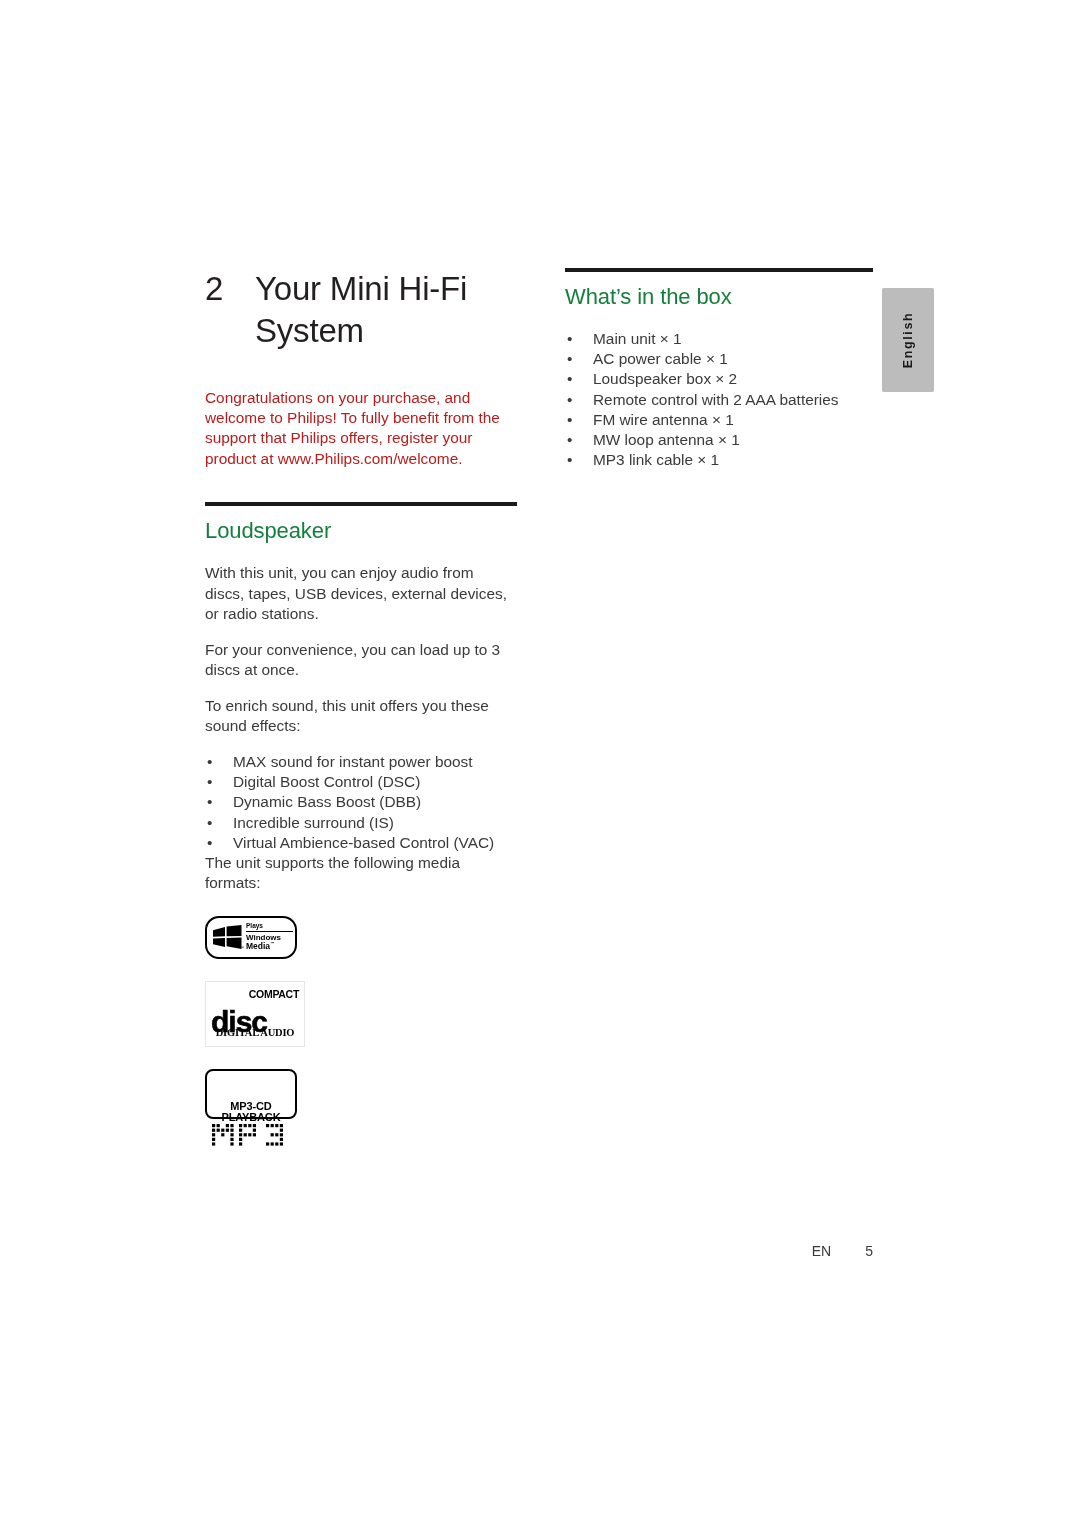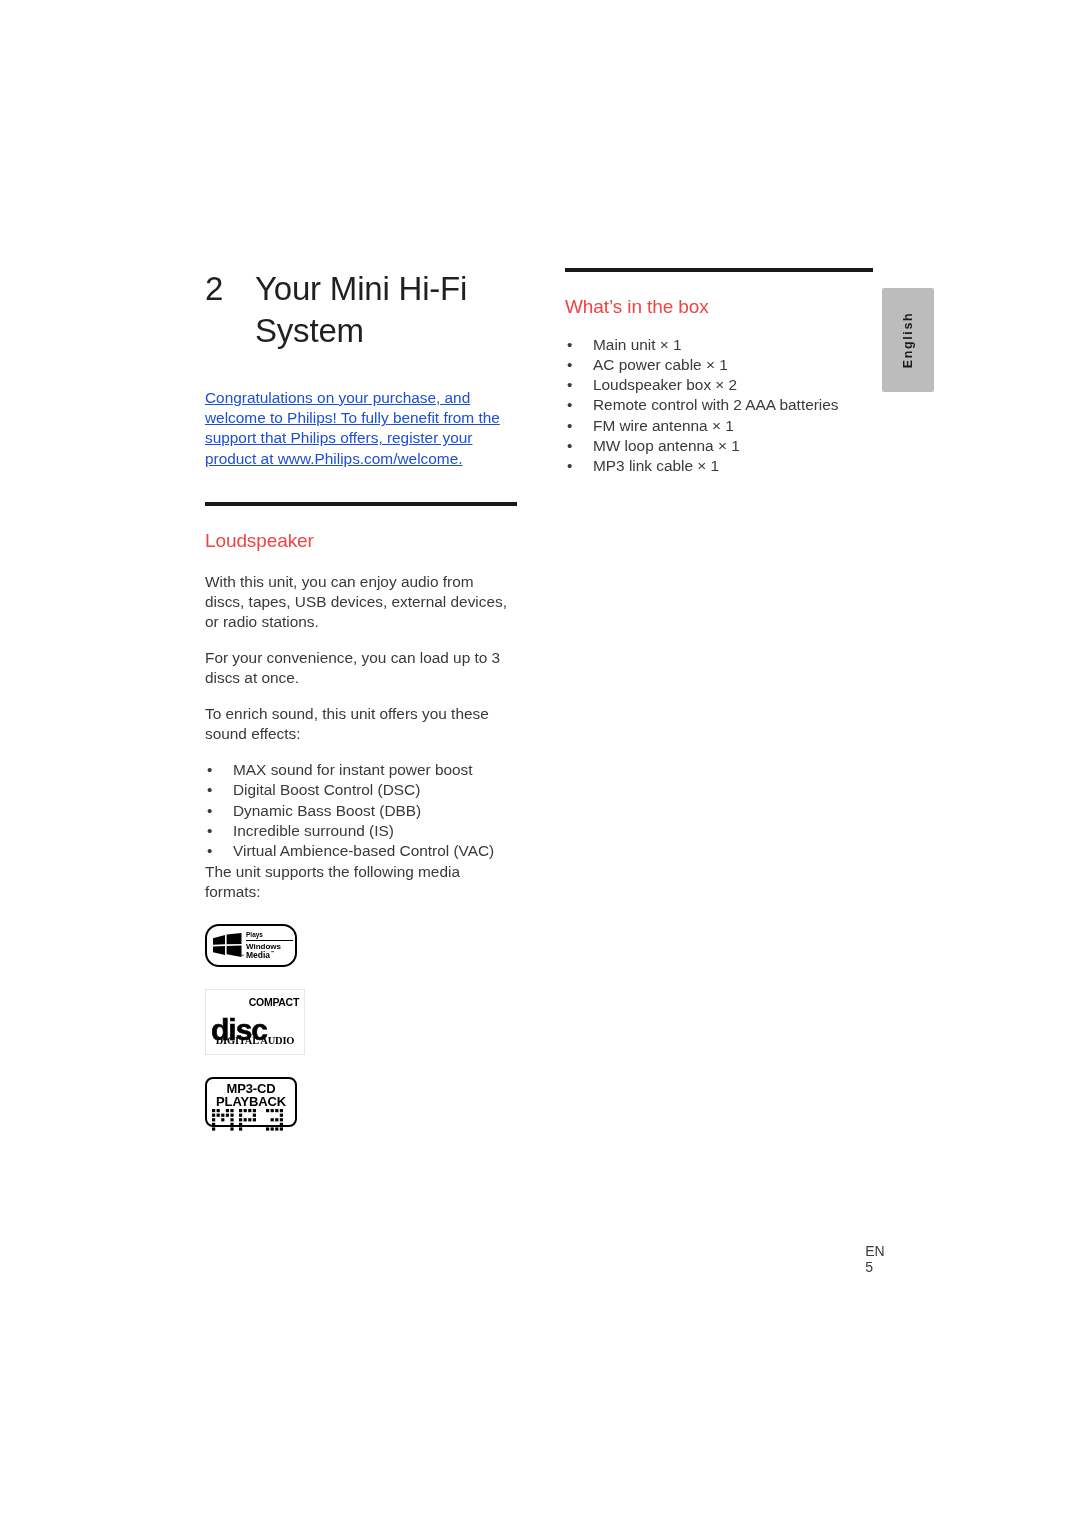--- a/index.html
+++ b/index.html
@@ -79,40 +79,39 @@
   }
   .chapter-title {
     flex: 1 1 auto;
   }
 
   
   .lede {
     margin-top: 36px;
     font-size: 15.4px;
     line-height: 20.3px;
-    color: #1d4ed8;
-    text-decoration: underline;
+    color: #b91c1c;
   }
 
   
   .section {
     margin-top: 33px;
   }
   .rule {
     height: 4px;
     background: #1a1a1a;
     width: 100%;
   }
   .section-title {
-    margin-top: 24px;
-    font-size: 19px;
+    margin-top: 12px;
+    font-size: 22px;
     line-height: 1.2;
     font-weight: 400;
     letter-spacing: -0.1px;
-    color: #ef4444;
+    color: #15803d;
   }
 
   
   .body-text {
     margin-top: 19px;
     font-size: 15.4px;
     line-height: 20.3px;
     color: #3a3a3a;
   }
   .body-text.tight {
@@ -265,27 +264,28 @@
     height: 50px;
     box-sizing: border-box;
     border: 2.5px solid #000;
     border-radius: 8px;
     background: #fff;
     padding: 3px 4px 2px 4px;
     display: flex;
     flex-direction: column;
   }
   .mp3-caption {
-    font-size: 13px;
+    font-size: 11px;
     font-weight: 600;
     letter-spacing: -0.15px;
     font-family: "Liberation Sans", sans-serif;
     color: #000;
     line-height: 1;
     text-align: center;
+    margin-top: 27px;
   }
   .mp3-matrix {
     flex: 1 1 auto;
     display: flex;
     align-items: center;
     justify-content: center;
     padding-top: 1px;
   }
   .mp3-matrix svg { display: block; }
 
@@ -297,21 +297,20 @@
     width: 1080px;
     font-size: 14px;
     color: #3a3a3a;
   }
   .footer-inner {
     position: absolute;
     right: 207px;
     top: 0;
     display: flex;
     align-items: baseline;
-    flex-direction: column;
   }
   .footer-lang { }
   .footer-page {
     margin-left: 34px;
   }
 </style>
 </head>
 <body>
 
 <div class="page">

